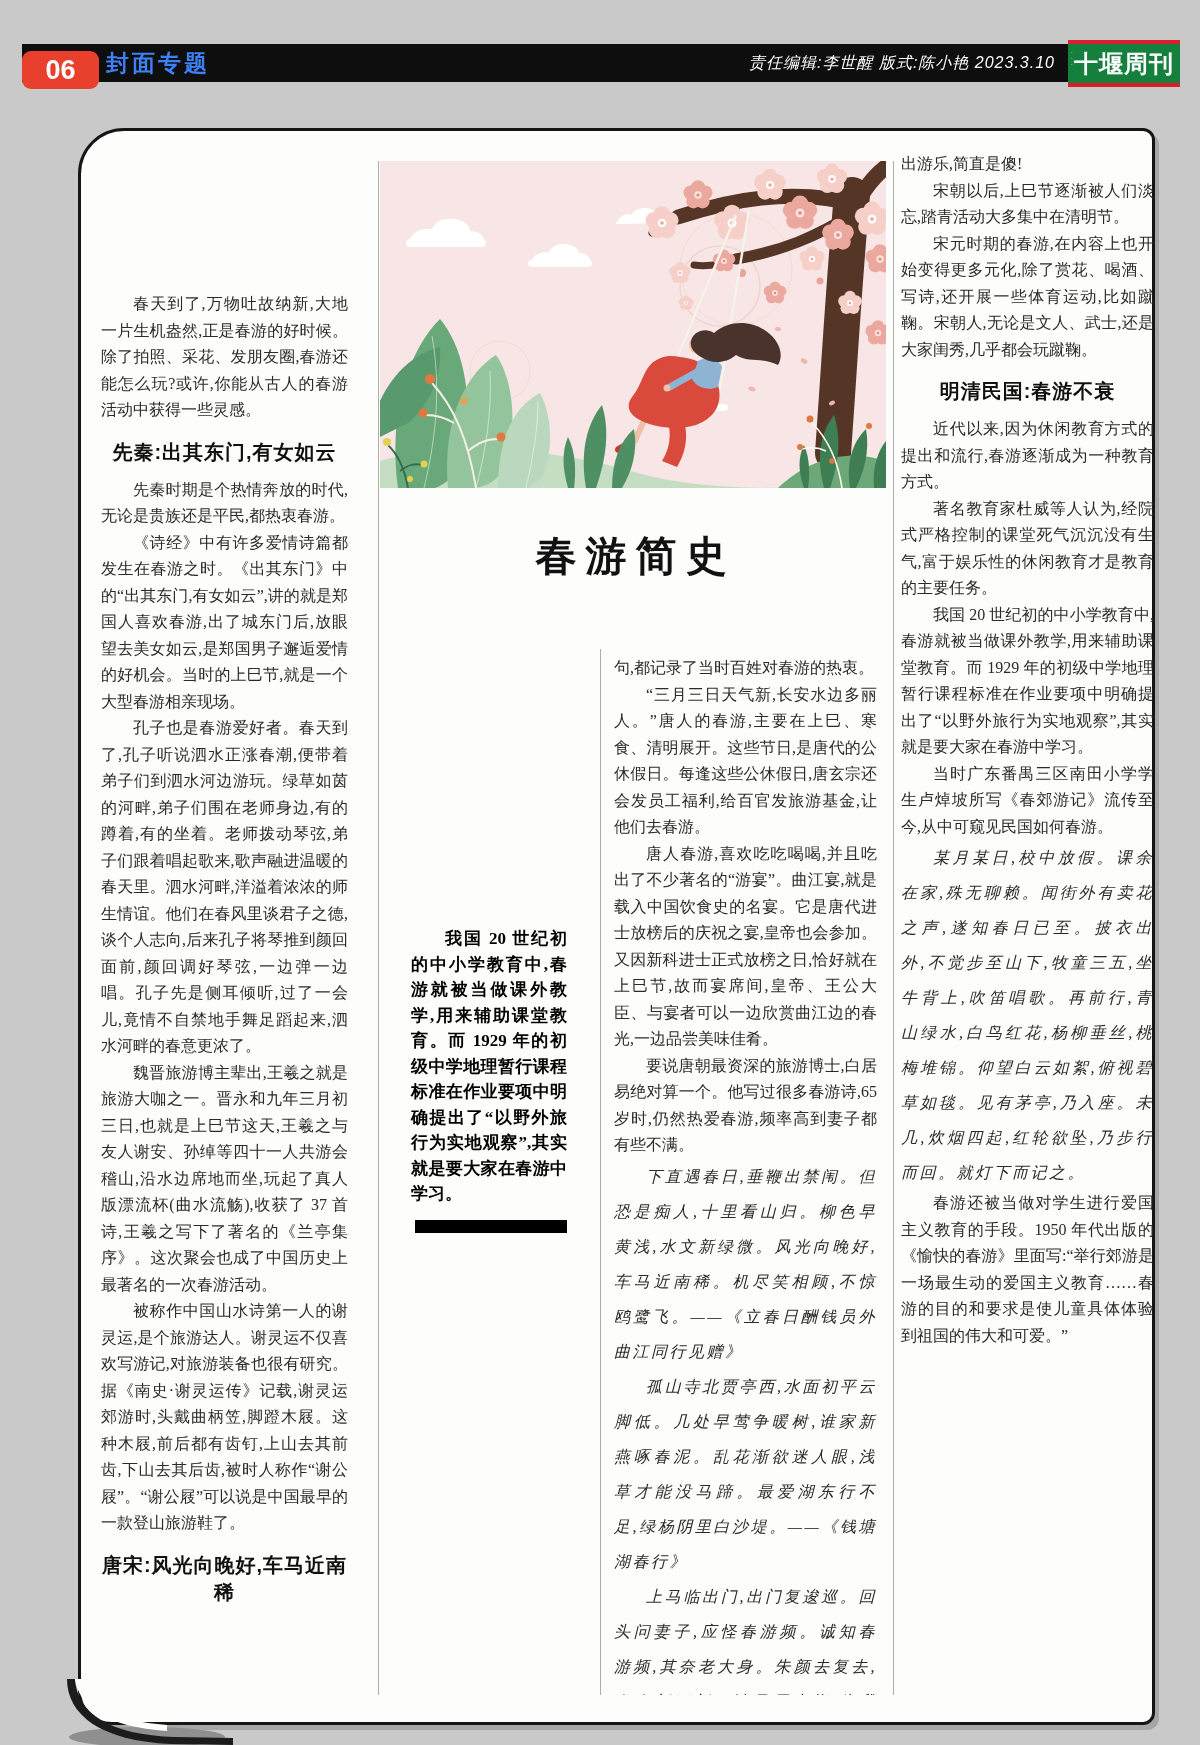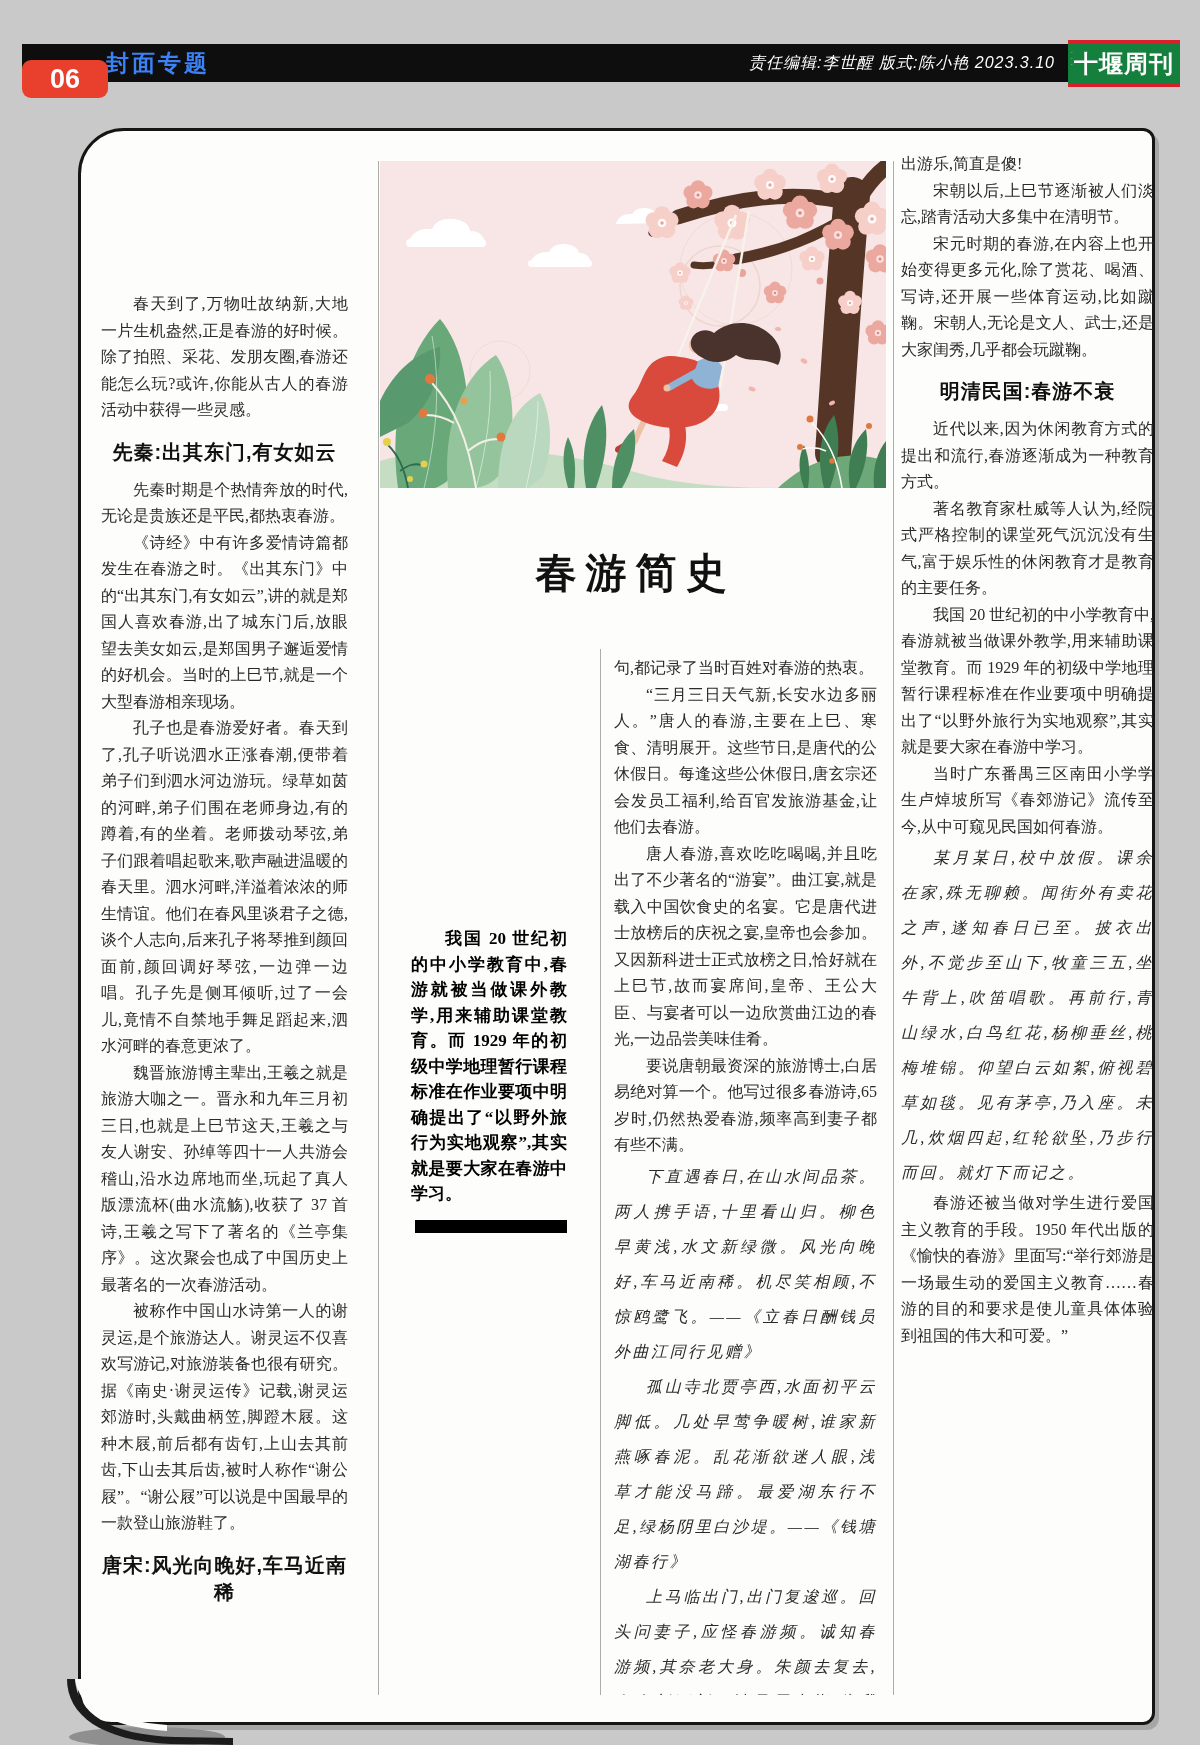--- a/index.html
+++ b/index.html
@@ -1,21 +1,21 @@
 <!DOCTYPE html>
 <html><head>
 <meta charset="utf-8">
 <style>
   html,body{margin:0;padding:0;background:#c9c9c9;}
   .page{position:relative;width:1200px;height:1745px;background:#c9c9c9;overflow:hidden;
         font-family:"Liberation Serif", serif;color:#2a2a2a;}
   
   .topbar{position:absolute;left:22px;top:44px;width:1046px;height:38px;background:#0e0e0e;
           display:flex;align-items:center;box-sizing:border-box;}
-  .pagenum{position:absolute;left:0;top:16px;width:86px;height:38px;background:#e8402c;border-radius:9px;
+  .pagenum{position:absolute;left:0;top:7px;width:77px;height:38px;background:#e8402c;border-radius:9px;
            color:#fff;font:bold 27px/38px "Liberation Sans",sans-serif;text-align:center;}
   .section-label{margin-left:84px;color:#3b82f6;font:bold 23px "Liberation Sans",sans-serif;letter-spacing:3px;}
   .editors{margin-left:auto;padding-right:13px;color:#fff;font-style:italic;
            font:italic 16px "Liberation Sans",sans-serif;letter-spacing:1px;}
   .masthead{position:absolute;left:1068px;top:40px;width:112px;height:47px;background:#15803d;
             border-top:4px solid #d81f2a;border-bottom:4px solid #d81f2a;box-sizing:border-box;
             display:flex;align-items:center;justify-content:center;color:#fff;
             font:bold 24px "Liberation Serif",serif;letter-spacing:1px;}
   .masthead-marks{position:absolute;left:3px;top:6px;width:6px;color:#fff;font-size:5px;line-height:6px;opacity:.8}
   
@@ -25,21 +25,21 @@
   .curl{position:absolute;left:-14px;top:1548px;width:170px;height:72px;}
   
   .vrule{position:absolute;width:1px;background:#adadad;}
   .vr1{left:297px;top:30px;height:1534px;}
   .vr2{left:519px;top:518px;height:1046px;}
   .vr3{left:812px;top:30px;height:1534px;}
   
   .illo{position:absolute;left:299px;top:30px;width:506px;height:327px;}
   
   .title{position:absolute;left:297px;top:398px;width:515px;text-align:center;
-         font:bold 41px "Liberation Serif",serif;letter-spacing:9px;color:#111;margin-top:17px;}
+         font:bold 41px "Liberation Serif",serif;letter-spacing:9px;color:#111;}
   
   .col{position:absolute;overflow:hidden;text-align:justify;font-size:16px;line-height:26.5px;}
   .col p{margin:0;text-indent:2em;}
   .col p.noindent{text-indent:0;}
   .col-left{left:20px;top:160px;width:247px;height:1404px;}
   .col-mid{left:533px;top:524px;width:263px;height:1040px;}
   .col-right{left:820px;top:20px;width:253px;height:1545px;}
   .colhead{font:bold 20px "Liberation Sans",sans-serif;text-align:center;text-indent:0;
            letter-spacing:1px;margin:15px 0 11px;color:#111;}
   .kai{font-style:italic;line-height:35px;letter-spacing:2.5px;}
@@ -228,21 +228,21 @@
     <div class="pullquote">
       <p>我国 20 世纪初的中小学教育中,春游就被当做课外教学,用来辅助课堂教育。而 1929 年的初级中学地理暂行课程标准在作业要项中明确提出了“以野外旅行为实地观察”,其实就是要大家在春游中学习。</p>
       <div class="pq-bar"></div>
     </div>
 
     <div class="col col-mid">
       <p class="noindent">句,都记录了当时百姓对春游的热衷。</p>
       <p>“三月三日天气新,长安水边多丽人。”唐人的春游,主要在上巳、寒食、清明展开。这些节日,是唐代的公休假日。每逢这些公休假日,唐玄宗还会发员工福利,给百官发旅游基金,让他们去春游。</p>
       <p>唐人春游,喜欢吃吃喝喝,并且吃出了不少著名的“游宴”。曲江宴,就是载入中国饮食史的名宴。它是唐代进士放榜后的庆祝之宴,皇帝也会参加。又因新科进士正式放榜之日,恰好就在上巳节,故而宴席间,皇帝、王公大臣、与宴者可以一边欣赏曲江边的春光,一边品尝美味佳肴。</p>
       <p>要说唐朝最资深的旅游博士,白居易绝对算一个。他写过很多春游诗,65 岁时,仍然热爱春游,频率高到妻子都有些不满。</p>
-      <p class="kai">下直遇春日,在山水间品茶。两人携手语,十里看山归。柳色早黄浅,水文新绿微。风光向晚好,车马近南稀。机尽笑相顾,不惊鸥鹭飞。——《立春日酬钱员外曲江同行见赠》</p>
+      <p class="kai">下直遇春日,垂鞭出禁闱。但恐是痴人,十里看山归。柳色早黄浅,水文新绿微。风光向晚好,车马近南稀。机尽笑相顾,不惊鸥鹭飞。——《立春日酬钱员外曲江同行见赠》</p>
       <p class="kai">孤山寺北贾亭西,水面初平云脚低。几处早莺争暖树,谁家新燕啄春泥。乱花渐欲迷人眼,浅草才能没马蹄。最爱湖东行不足,绿杨阴里白沙堤。——《钱塘湖春行》</p>
       <p class="kai">上马临出门,出门复逡巡。回头问妻子,应怪春游频。诚知春游频,其奈老大身。朱颜去复去,白发新更新。请君屈十指,为我数交亲。大限年百岁,几人及七旬。我今六十五,走若下坂轮。假使得七十,只有五度春。逢春不游乐,但恐是痴人。——《春游》</p>
 
     </div>
 
     <div class="col col-right">
       <p class="noindent">出游乐,简直是傻!</p>
       <p>宋朝以后,上巳节逐渐被人们淡忘,踏青活动大多集中在清明节。</p>
       <p>宋元时期的春游,在内容上也开始变得更多元化,除了赏花、喝酒、写诗,还开展一些体育运动,比如蹴鞠。宋朝人,无论是文人、武士,还是大家闺秀,几乎都会玩蹴鞠。</p>
       <div class="colhead">明清民国:春游不衰</div>

